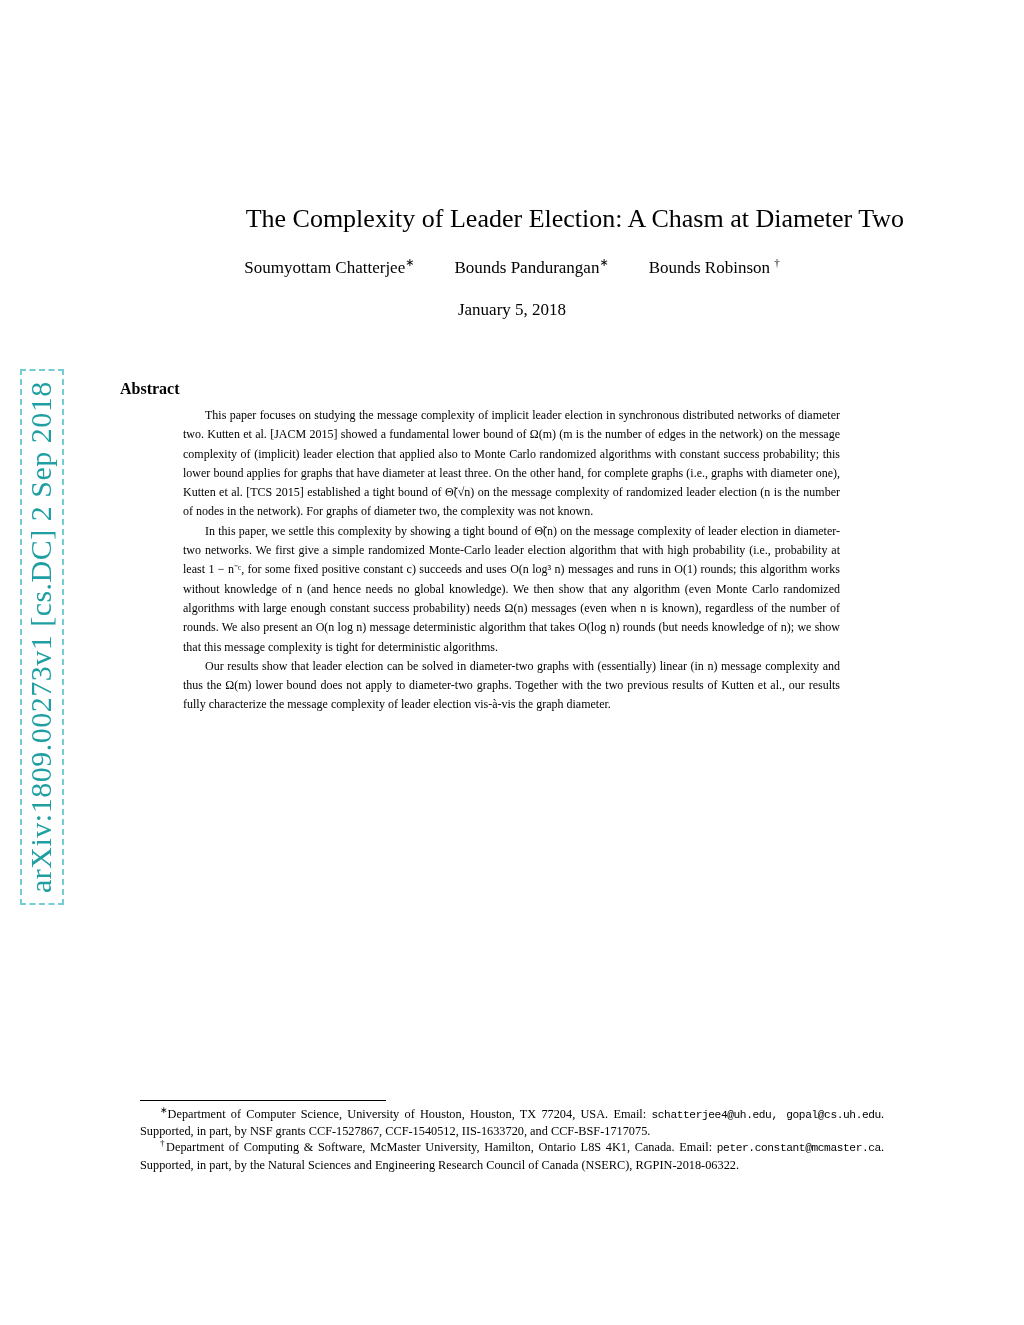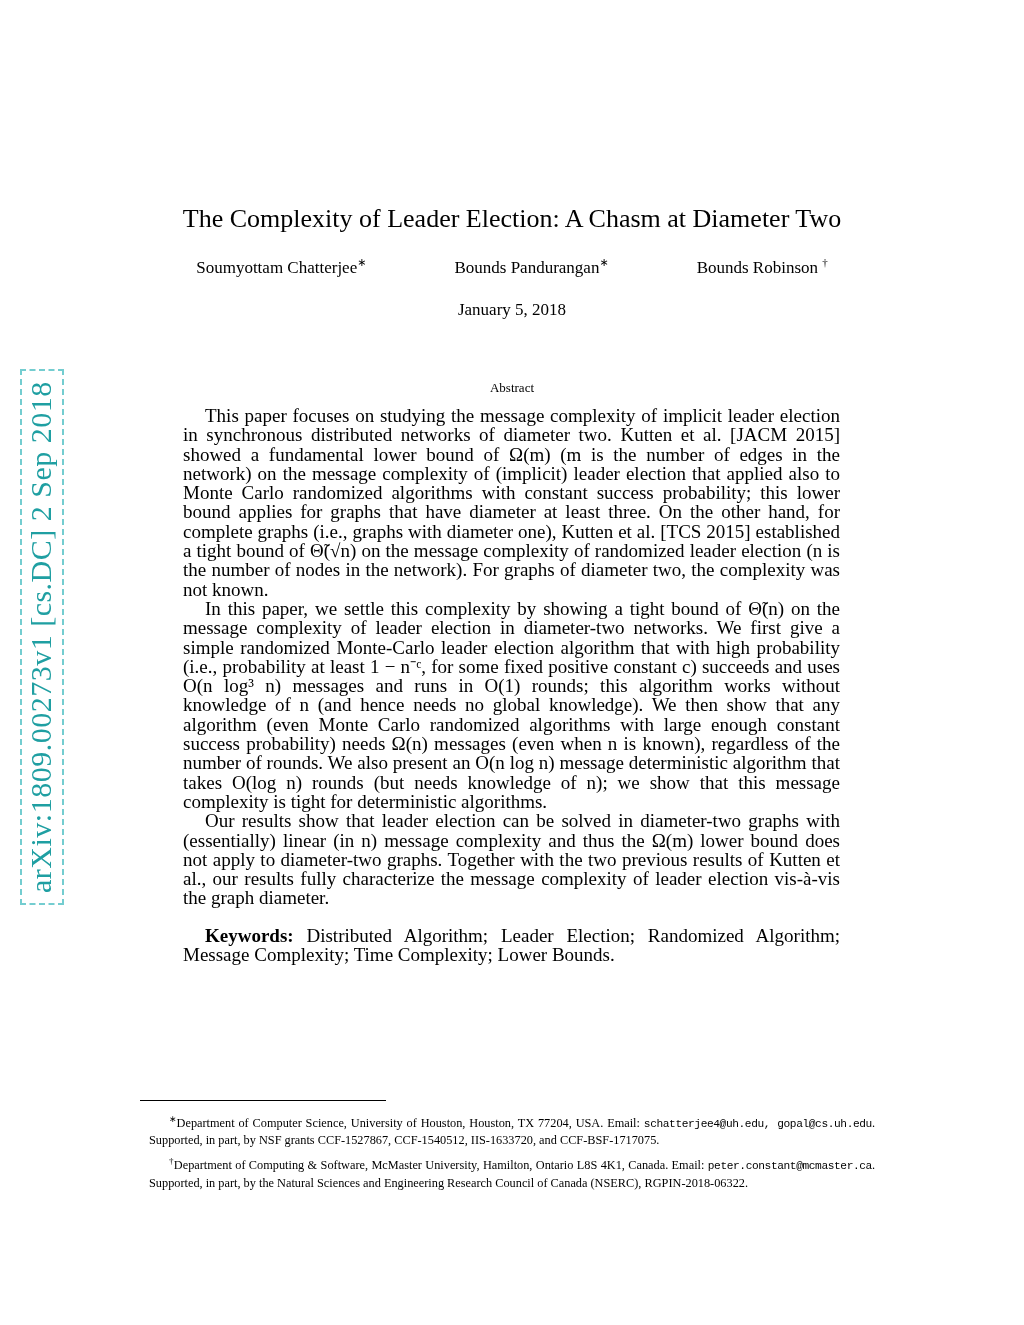--- a/index.html
+++ b/index.html
@@ -24,58 +24,57 @@
     color:#1f9fa2;
     border:2px dashed #74cdd0;
     padding:2px 10px 4px 10px;
     font-family:"Liberation Serif",serif;
   }
   .title{
     position:absolute;
     top:203px;
     left:120px;
     width:784px;
-    text-align:center;
+    text-align:right;
     font-size:26px;
     line-height:32px;
   }
   .authors{
     position:absolute;
     top:258px;
     left:120px;
     width:784px;
     display:flex;
     justify-content:center;
-    gap:88px;
+    gap:40px;
     font-size:17px;
   }
   .author sup{font-size:11px;vertical-align:super;line-height:0;}
   .date{
     position:absolute;
     top:300px;
     left:120px;
     width:784px;
     text-align:center;
     font-size:17px;
   }
   .abstract-heading{
     position:absolute;
     top:380px;
     left:120px;
     width:784px;
-    text-align:center;
-    font-weight:normal;
-    font-size:13px;
+    font-weight:bold;
+    font-size:16px;
   }
   .abstract{
     position:absolute;
     top:406px;
     left:183px;
     width:657px;
-    font-size:19px;
+    font-size:12px;
     line-height:19.3px;
     text-align:justify;
   }
   .abstract p{margin:0;text-indent:22px;}
   .abstract p.keywords{margin-top:18px;}
   .footnote-rule{
     position:absolute;
     top:1100px;
     left:140px;
     width:246px;
@@ -84,21 +83,21 @@
   }
   .footnotes{
     position:absolute;
     top:1106px;
     left:140px;
     width:744px;
     font-size:12.3px;
     line-height:16.2px;
     text-align:justify;
   }
-  .footnotes p{margin:9px;text-indent:20px;}
+  .footnotes p{margin:0;text-indent:20px;}
   .footnotes sup{font-size:9px;vertical-align:super;line-height:0;}
   .mono{
     font-family:"Liberation Mono",monospace;
     font-size:11.2px;
     letter-spacing:-0.4px;
   }
 </style>
 </head>
 <body>
 
@@ -115,21 +114,20 @@
   </div>
 
   <div class="date">January 5, 2018</div>
 
   <div class="abstract-heading">Abstract</div>
 
   <div class="abstract">
     <p>This paper focuses on studying the message complexity of implicit leader election in synchronous distributed networks of diameter two. Kutten et al. [JACM 2015] showed a fundamental lower bound of Ω(m) (m is the number of edges in the network) on the message complexity of (implicit) leader election that applied also to Monte Carlo randomized algorithms with constant success probability; this lower bound applies for graphs that have diameter at least three. On the other hand, for complete graphs (i.e., graphs with diameter one), Kutten et al. [TCS 2015] established a tight bound of Θ̃(√n) on the message complexity of randomized leader election (n is the number of nodes in the network). For graphs of diameter two, the complexity was not known.</p>
     <p>In this paper, we settle this complexity by showing a tight bound of Θ̃(n) on the message complexity of leader election in diameter-two networks. We first give a simple randomized Monte-Carlo leader election algorithm that with high probability (i.e., probability at least 1 − n⁻ᶜ, for some fixed positive constant c) succeeds and uses O(n log³ n) messages and runs in O(1) rounds; this algorithm works without knowledge of n (and hence needs no global knowledge). We then show that any algorithm (even Monte Carlo randomized algorithms with large enough constant success probability) needs Ω(n) messages (even when n is known), regardless of the number of rounds. We also present an O(n log n) message deterministic algorithm that takes O(log n) rounds (but needs knowledge of n); we show that this message complexity is tight for deterministic algorithms.</p>
     <p>Our results show that leader election can be solved in diameter-two graphs with (essentially) linear (in n) message complexity and thus the Ω(m) lower bound does not apply to diameter-two graphs. Together with the two previous results of Kutten et al., our results fully characterize the message complexity of leader election vis-à-vis the graph diameter.</p>
-    <p class="keywords"><b>Keywords:</b> <span>Distributed Algorithm; Leader Election; Randomized Algorithm; Message Complexity; Time Complexity; Lower Bounds.</span></p>
   </div>
 
   <div class="footnote-rule"></div>
 
   <div class="footnotes">
     <p><sup>∗</sup><span>Department of Computer Science, University of Houston, Houston, TX 77204, USA. Email: </span><span class="mono">schatterjee4@uh.edu, gopal@cs.uh.edu</span><span>. Supported, in part, by NSF grants CCF-1527867, CCF-1540512, IIS-1633720, and CCF-BSF-1717075.</span></p>
     <p><sup>†</sup><span>Department of Computing &amp; Software, McMaster University, Hamilton, Ontario L8S 4K1, Canada. Email: </span><span class="mono">peter.constant@mcmaster.ca</span><span>. Supported, in part, by the Natural Sciences and Engineering Research Council of Canada (NSERC), RGPIN-2018-06322.</span></p>
   </div>
 
 </div>

